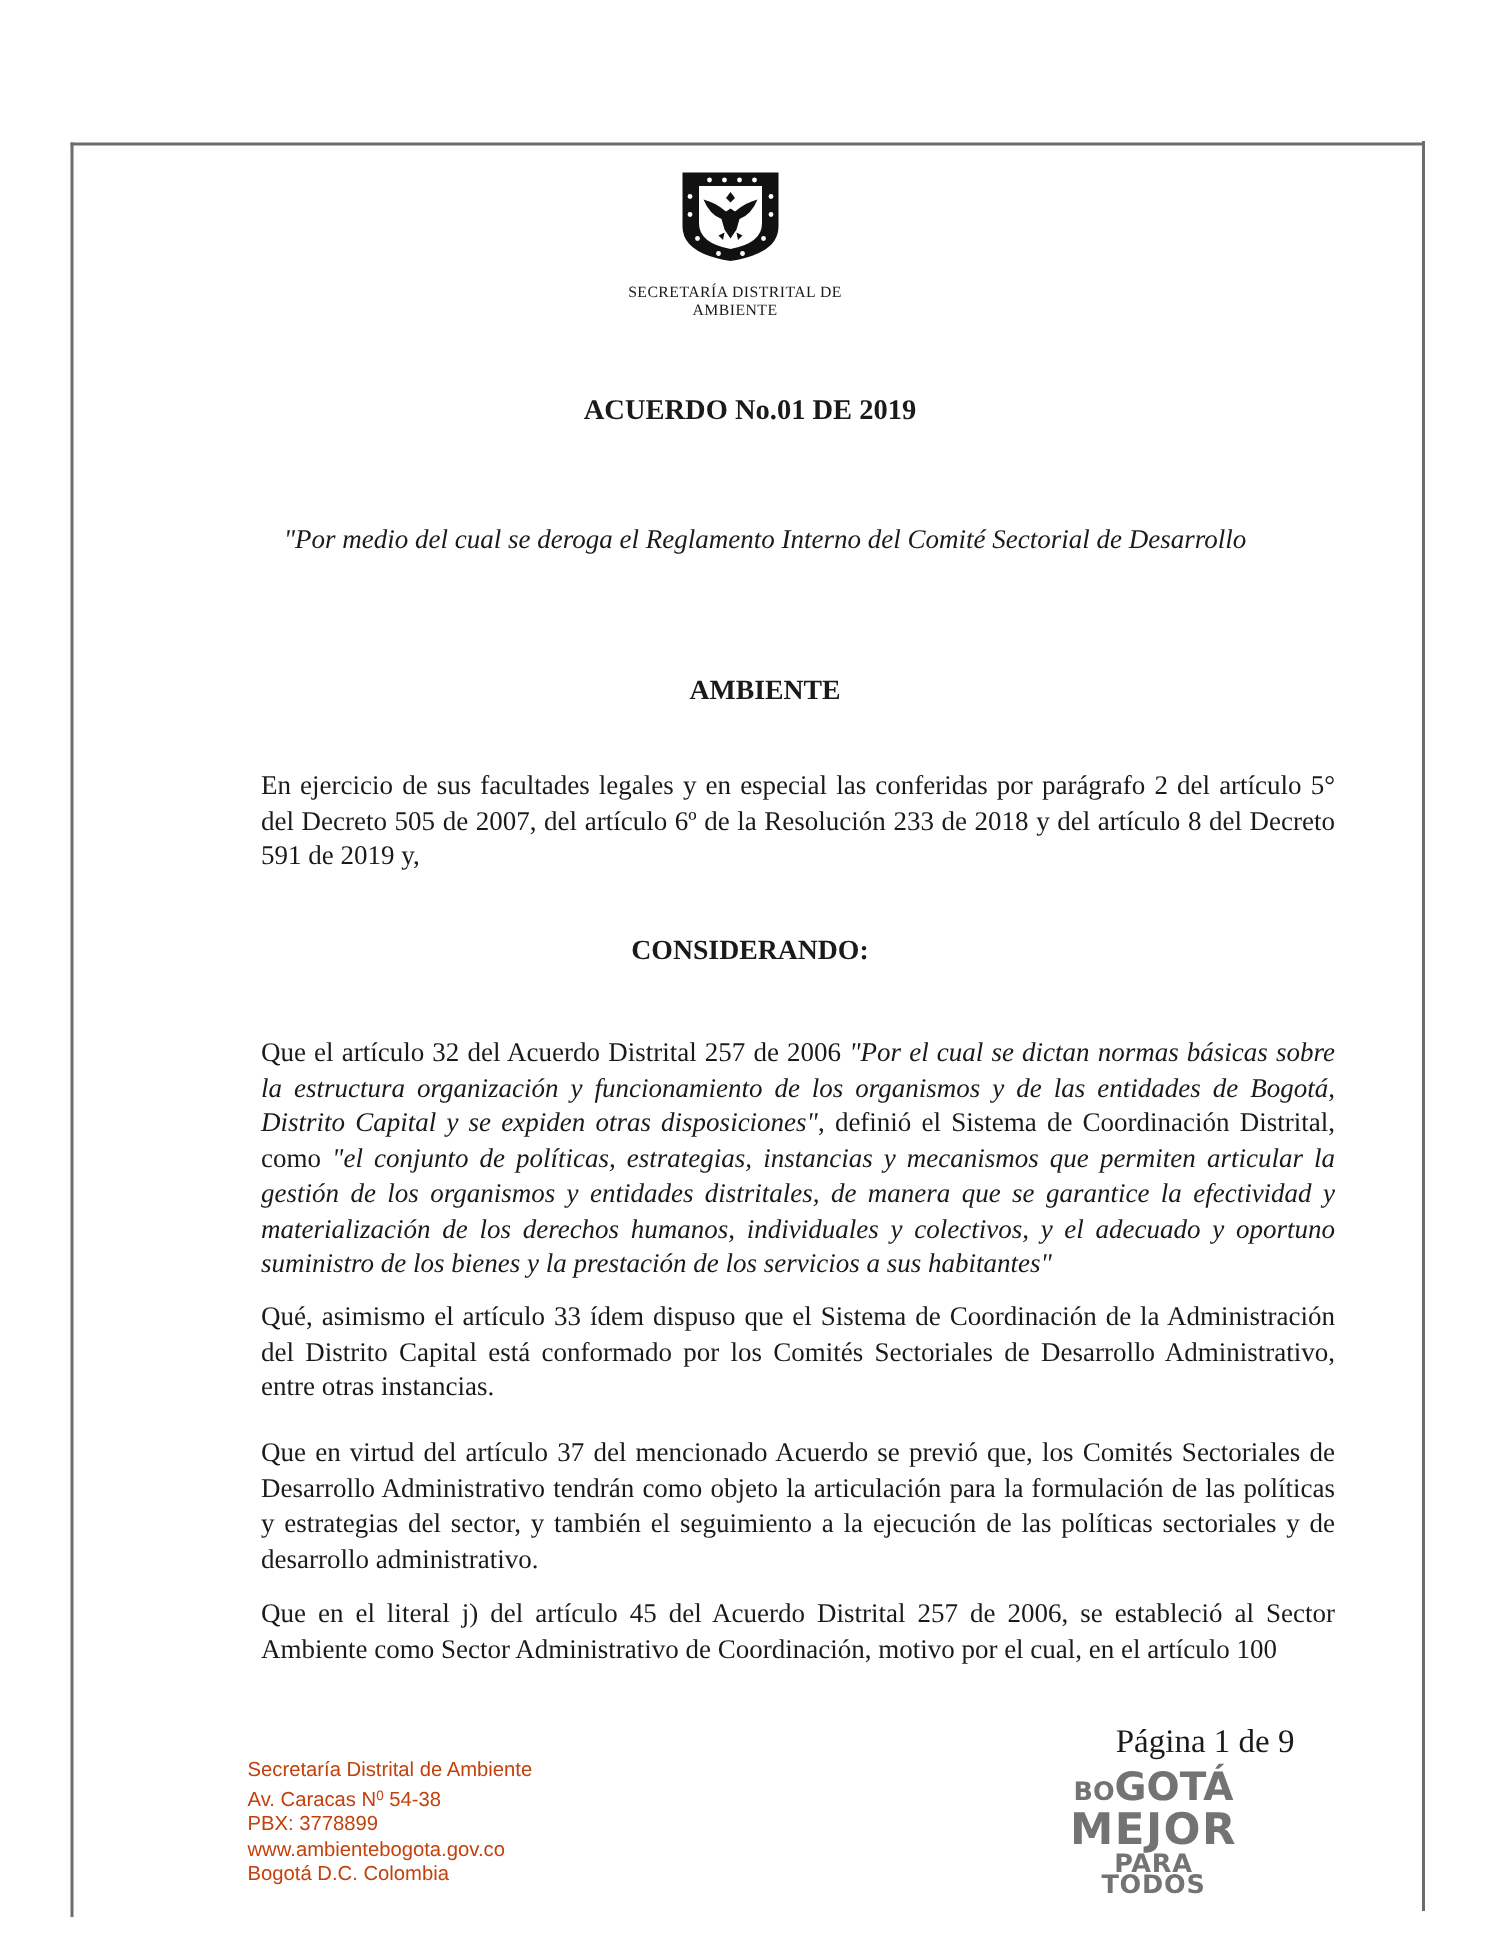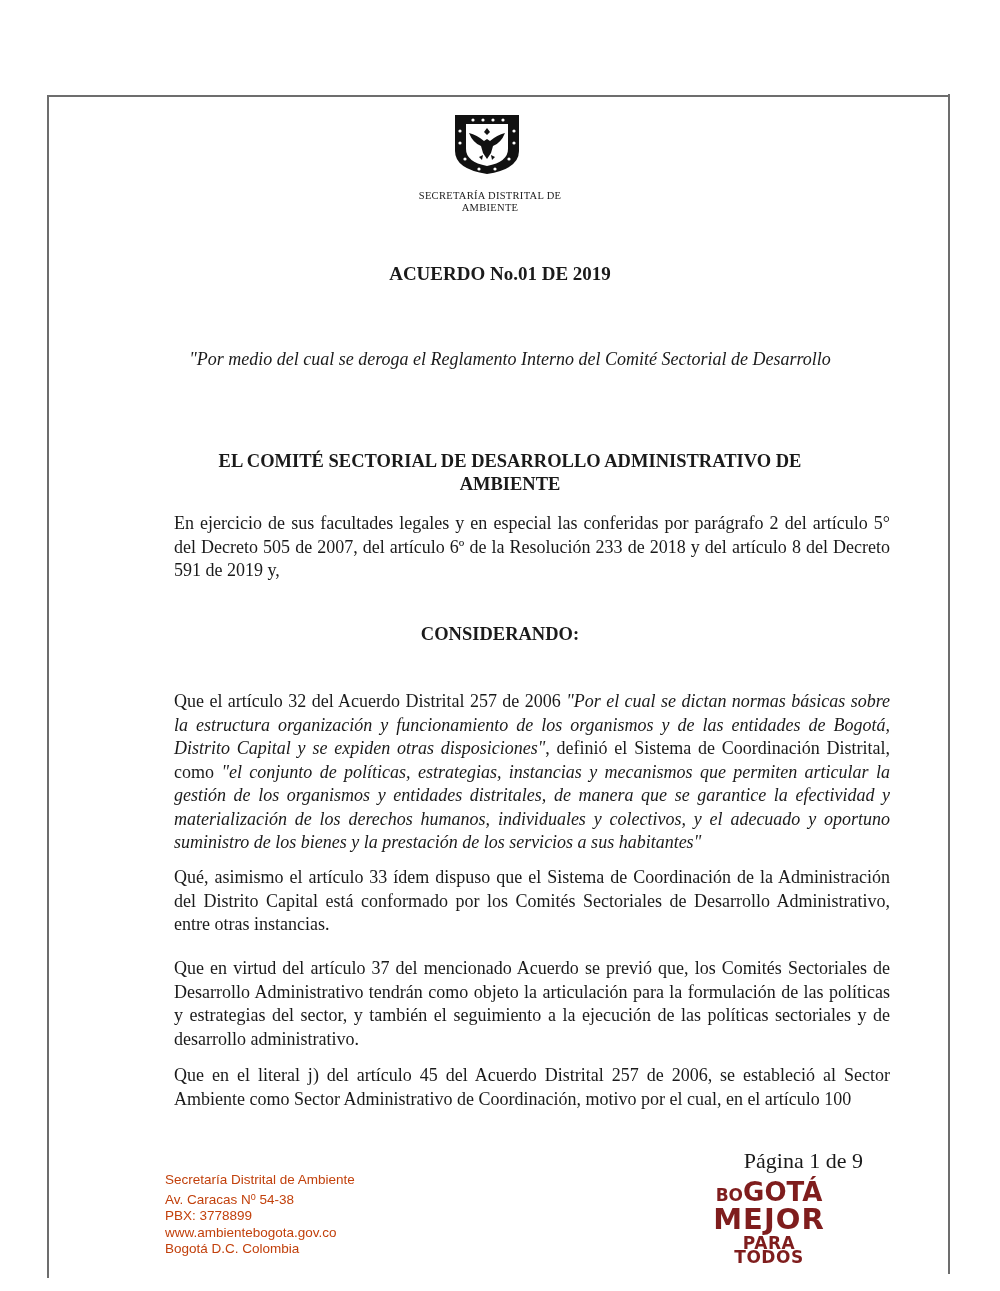--- a/index.html
+++ b/index.html
@@ -30,21 +30,21 @@
   .p2 { top: 866px; }
   .p3 { top: 957px; }
   .p4 { top: 1064px; }
   .page-num { position: absolute; left: 700px; top: 1148px; width: 163px; text-align: right;
               font-size: 22px; }
   .footer-address { position: absolute; left: 165px; top: 1172px; width: 300px;
                     font-family: "Liberation Sans", "DejaVu Sans", sans-serif;
                     font-size: 13.5px; line-height: 16.5px; color: #c2410c; }
   .footer-address sup { font-size: 9px; vertical-align: 4px; }
   .logo { position: absolute; left: 700px; top: 1166px; width: 140px; height: 100px;
-          font-family: "DejaVu Sans", "Liberation Sans", sans-serif; color: #7f1d1d;
+          font-family: "DejaVu Sans", "Liberation Sans", sans-serif; color: #737373;
           text-align: center; }
   .logo .l1 { position: absolute; left: 8px; top: 12px; width: 122px; font-weight: bold;
               font-size: 26px; line-height: 28px; letter-spacing: 0px; }
   .logo .l1 .small { font-size: 17px; }
   .logo .l2 { position: absolute; left: 8px; top: 38px; width: 122px; font-weight: bold;
               font-size: 29px; line-height: 30px; letter-spacing: 1px; }
   .logo .l3 { position: absolute; left: 8px; top: 70px; width: 122px; font-weight: bold;
               font-size: 17px; line-height: 14px; letter-spacing: 0.5px; }
 </style>
 </head>
@@ -86,21 +86,20 @@
 
 <div class="title">
   <div>ACUERDO No.01 DE 2019</div>
 </div>
 
 <div class="subtitle">
   <div>"Por medio del cual se deroga el Reglamento Interno del Comité Sectorial de Desarrollo</div>
 </div>
 
 <div class="heading2">
-  <div>EL COMITÉ SECTORIAL DE DESARROLLO ADMINISTRATIVO DE</div>
   <div>AMBIENTE</div>
 </div>
 
 <div class="para p-intro">En ejercicio de sus facultades legales y en especial las conferidas por parágrafo 2 del artículo 5° del Decreto 505 de 2007, del artículo 6º de la Resolución 233 de 2018 y del artículo 8 del Decreto 591 de 2019 y,</div>
 
 <div class="heading3">CONSIDERANDO:</div>
 
 <div class="para p1">
   <span>Que el artículo 32 del Acuerdo Distrital 257 de 2006 </span><i>"Por el cual se dictan normas básicas sobre la estructura organización y funcionamiento de los organismos y de las entidades de Bogotá, Distrito Capital y se expiden otras disposiciones"</i><span>, definió el Sistema de Coordinación Distrital, como </span><i>"el conjunto de políticas, estrategias, instancias y mecanismos que permiten articular la gestión de los organismos y entidades distritales, de manera que se garantice la efectividad y materialización de los derechos humanos, individuales y colectivos, y el adecuado y oportuno suministro de los bienes y la prestación de los servicios a sus habitantes"</i>
 </div>

